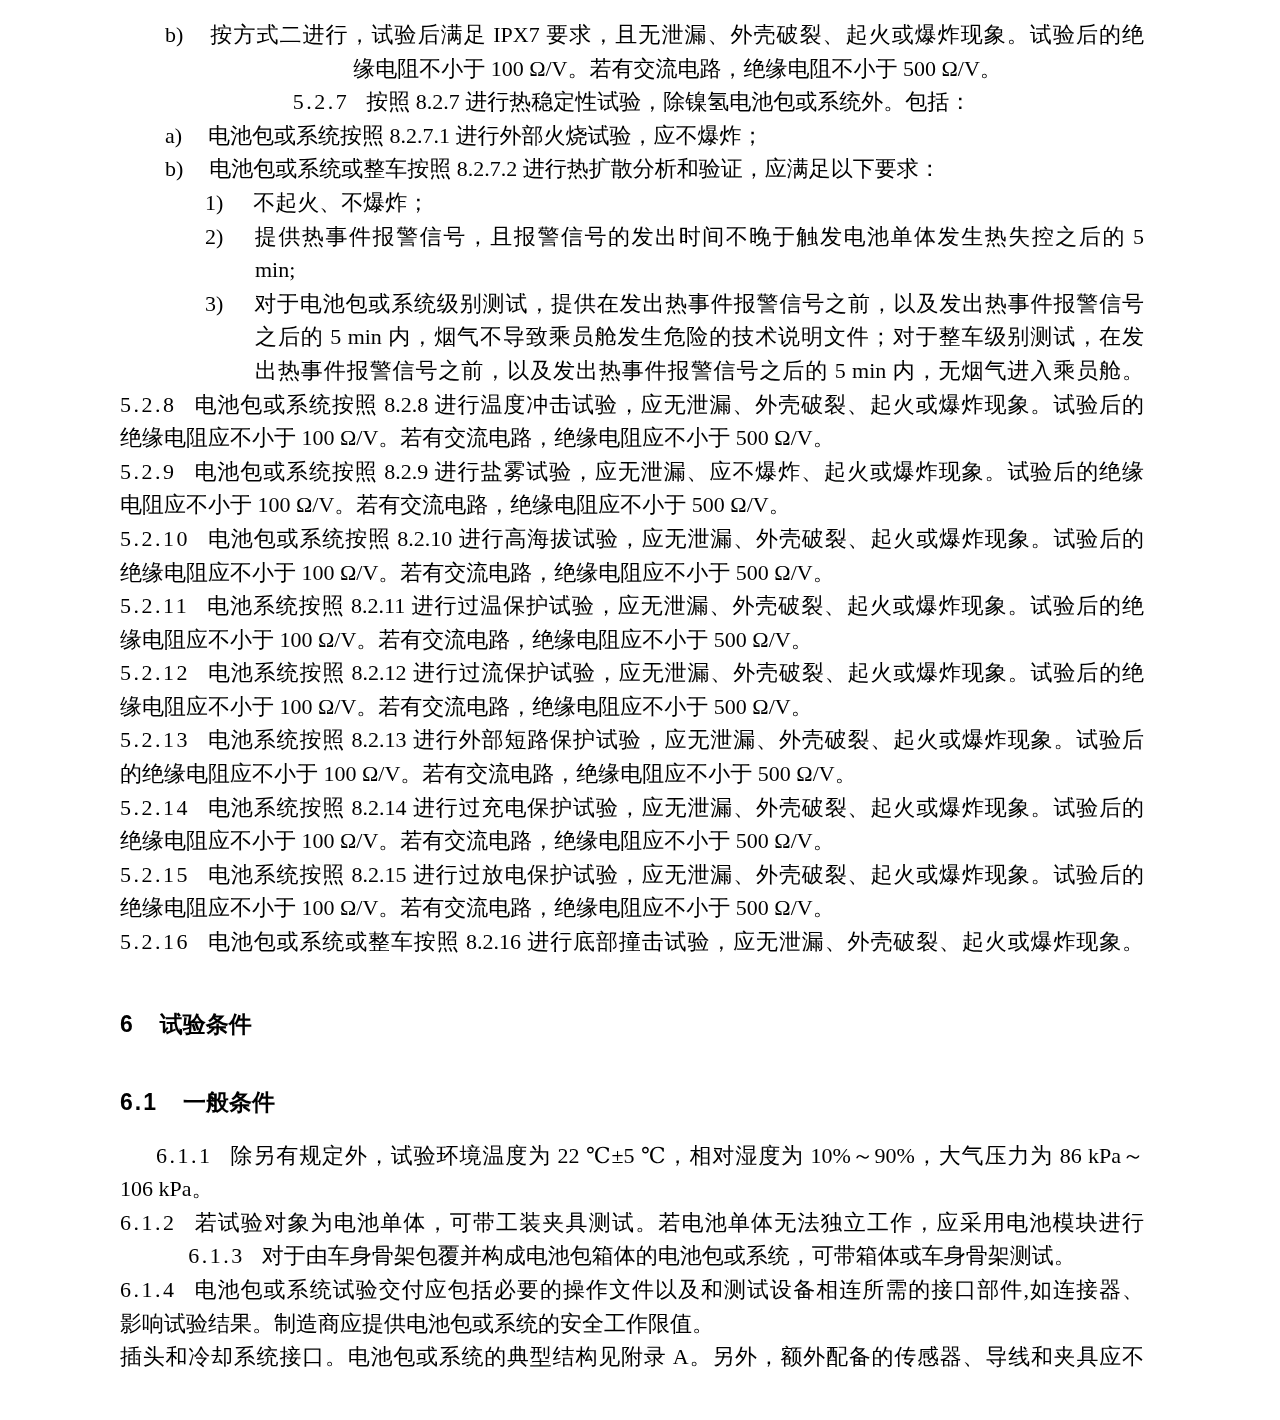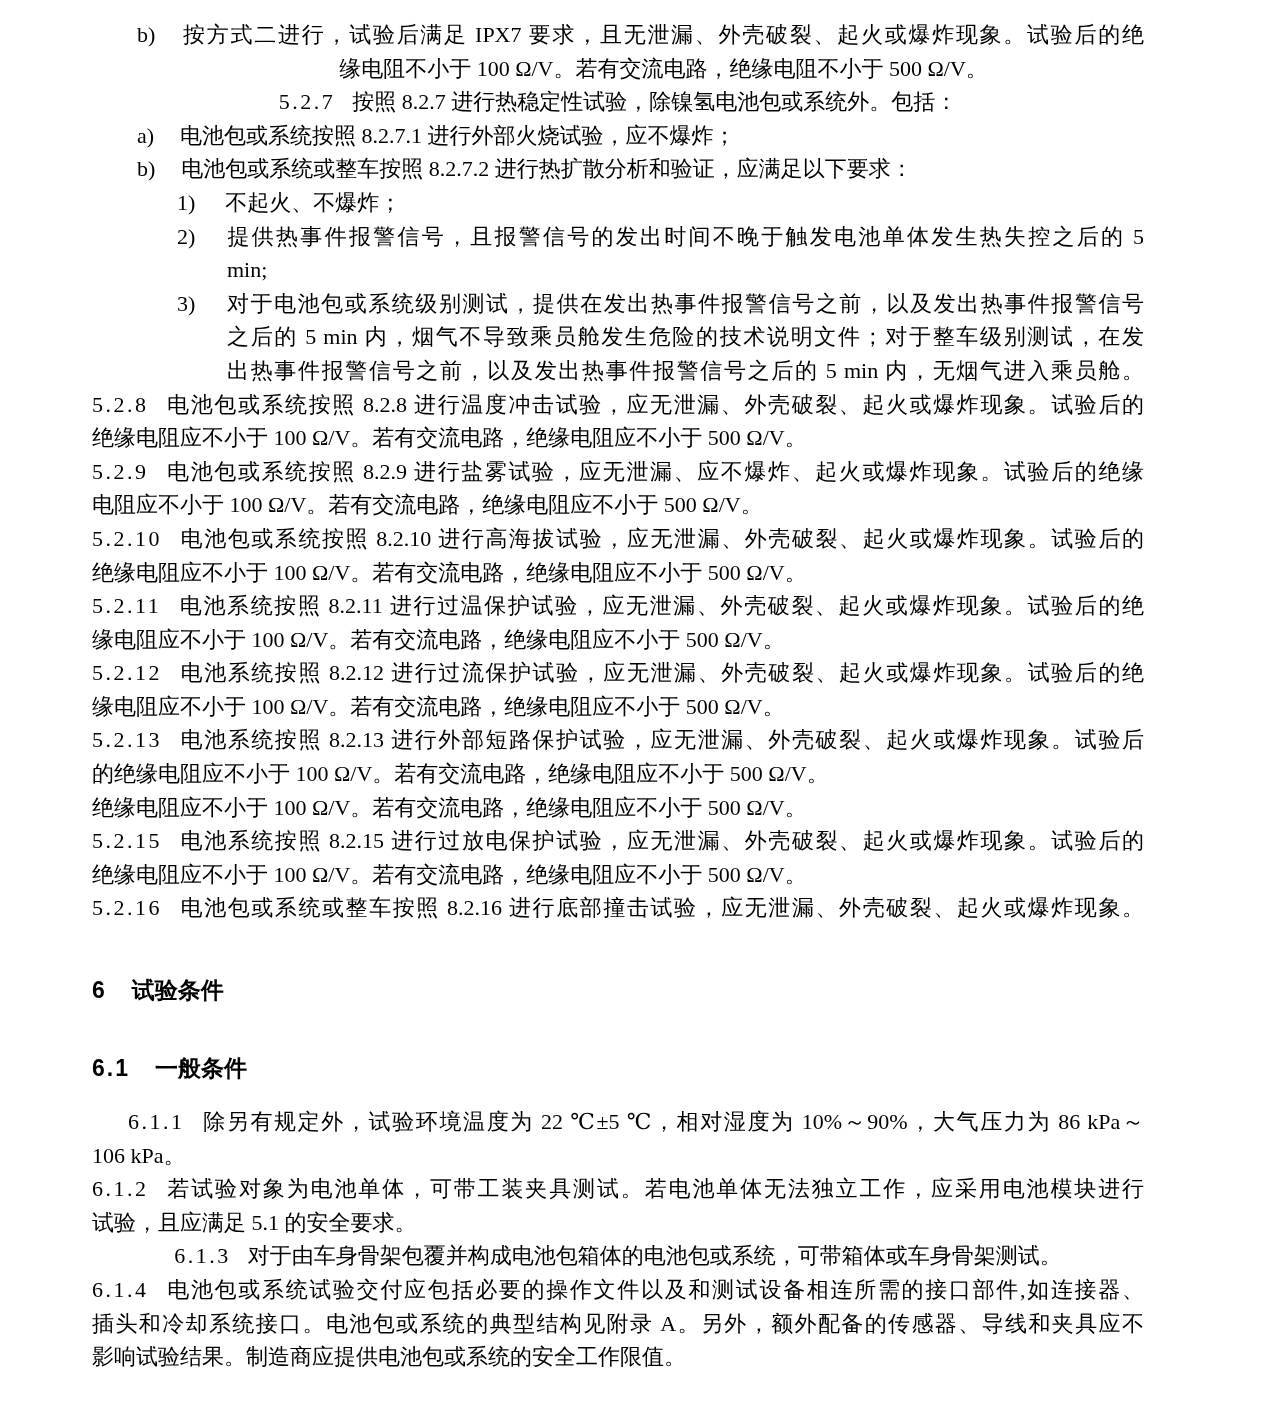--- a/index.html
+++ b/index.html
@@ -9,21 +9,21 @@
   }
   body {
     width: 1280px;
     height: 1420px;
     overflow: hidden;
     font-family: "Liberation Serif", "DejaVu Serif", serif;
     color: #000000;
   }
   #doc {
     box-sizing: border-box;
-    padding: 18px 120px 0 92px;
+    padding: 18px 120px 0 120px;
     width: 1264px;
   }
   .line {
     position: relative;
     height: 33.6px;
     line-height: 33.6px;
     font-size: 22px;
     white-space: nowrap;
   }
   .just {
@@ -74,27 +74,27 @@
     <div class="line sec just"><span class="lbl">5.2.9</span><span class="txt">电池包或系统按照 8.2.9 进行盐雾试验，应无泄漏、应不爆炸、起火或爆炸现象。试验后的绝缘</span></div>
     <div class="line cont"><span class="txt">电阻应不小于 100 Ω/V。若有交流电路，绝缘电阻应不小于 500 Ω/V。</span></div>
     <div class="line sec just"><span class="lbl">5.2.10</span><span class="txt">电池包或系统按照 8.2.10 进行高海拔试验，应无泄漏、外壳破裂、起火或爆炸现象。试验后的</span></div>
     <div class="line cont"><span class="txt">绝缘电阻应不小于 100 Ω/V。若有交流电路，绝缘电阻应不小于 500 Ω/V。</span></div>
     <div class="line sec just"><span class="lbl">5.2.11</span><span class="txt">电池系统按照 8.2.11 进行过温保护试验，应无泄漏、外壳破裂、起火或爆炸现象。试验后的绝</span></div>
     <div class="line cont"><span class="txt">缘电阻应不小于 100 Ω/V。若有交流电路，绝缘电阻应不小于 500 Ω/V。</span></div>
     <div class="line sec just"><span class="lbl">5.2.12</span><span class="txt">电池系统按照 8.2.12 进行过流保护试验，应无泄漏、外壳破裂、起火或爆炸现象。试验后的绝</span></div>
     <div class="line cont"><span class="txt">缘电阻应不小于 100 Ω/V。若有交流电路，绝缘电阻应不小于 500 Ω/V。</span></div>
     <div class="line sec just"><span class="lbl">5.2.13</span><span class="txt">电池系统按照 8.2.13 进行外部短路保护试验，应无泄漏、外壳破裂、起火或爆炸现象。试验后</span></div>
     <div class="line cont"><span class="txt">的绝缘电阻应不小于 100 Ω/V。若有交流电路，绝缘电阻应不小于 500 Ω/V。</span></div>
+    <div class="line sec just"><span class="lbl">5.2.14</span><span class="txt">电池系统按照 8.2.14 进行过充电保护试验，应无泄漏、外壳破裂、起火或爆炸现象。试验后的</span></div>
     <div class="line cont"><span class="txt">绝缘电阻应不小于 100 Ω/V。若有交流电路，绝缘电阻应不小于 500 Ω/V。</span></div>
     <div class="line sec just"><span class="lbl">5.2.15</span><span class="txt">电池系统按照 8.2.15 进行过放电保护试验，应无泄漏、外壳破裂、起火或爆炸现象。试验后的</span></div>
     <div class="line cont"><span class="txt">绝缘电阻应不小于 100 Ω/V。若有交流电路，绝缘电阻应不小于 500 Ω/V。</span></div>
     <div class="line sec just"><span class="lbl">5.2.16</span><span class="txt">电池包或系统或整车按照 8.2.16 进行底部撞击试验，应无泄漏、外壳破裂、起火或爆炸现象。</span></div>
     <div class="line h1" style="margin-top: 48px;"><span class="lbl">6</span><span class="txt">试验条件</span></div>
     <div class="line h2" style="margin-top: 44px;"><span class="lbl">6.1</span><span class="txt">一般条件</span></div>
     <div class="line sec just" style="margin-top: 20px; margin-left: 36px;"><span class="lbl">6.1.1</span><span class="txt">除另有规定外，试验环境温度为 22 ℃±5 ℃，相对湿度为 10%～90%，大气压力为 86 kPa～</span></div>
     <div class="line cont"><span class="txt">106 kPa。</span></div>
     <div class="line sec just"><span class="lbl">6.1.2</span><span class="txt">若试验对象为电池单体，可带工装夹具测试。若电池单体无法独立工作，应采用电池模块进行</span></div>
-    <div class="line cont"><span class="txt">试验，且应满足 5.1 的安全要求。</span></div>
     <div class="line sec"><span class="lbl">6.1.3</span><span class="txt">对于由车身骨架包覆并构成电池包箱体的电池包或系统，可带箱体或车身骨架测试。</span></div>
     <div class="line sec just"><span class="lbl">6.1.4</span><span class="txt">电池包或系统试验交付应包括必要的操作文件以及和测试设备相连所需的接口部件,如连接器、</span></div>
+    <div class="line cont"><span class="txt">影响试验结果。制造商应提供电池包或系统的安全工作限值。</span></div>
     <div class="line cont just"><span class="txt">插头和冷却系统接口。电池包或系统的典型结构见附录 A。另外，额外配备的传感器、导线和夹具应不</span></div>
-    <div class="line cont"><span class="txt">影响试验结果。制造商应提供电池包或系统的安全工作限值。</span></div>
   </main>
 
 </body></html>

